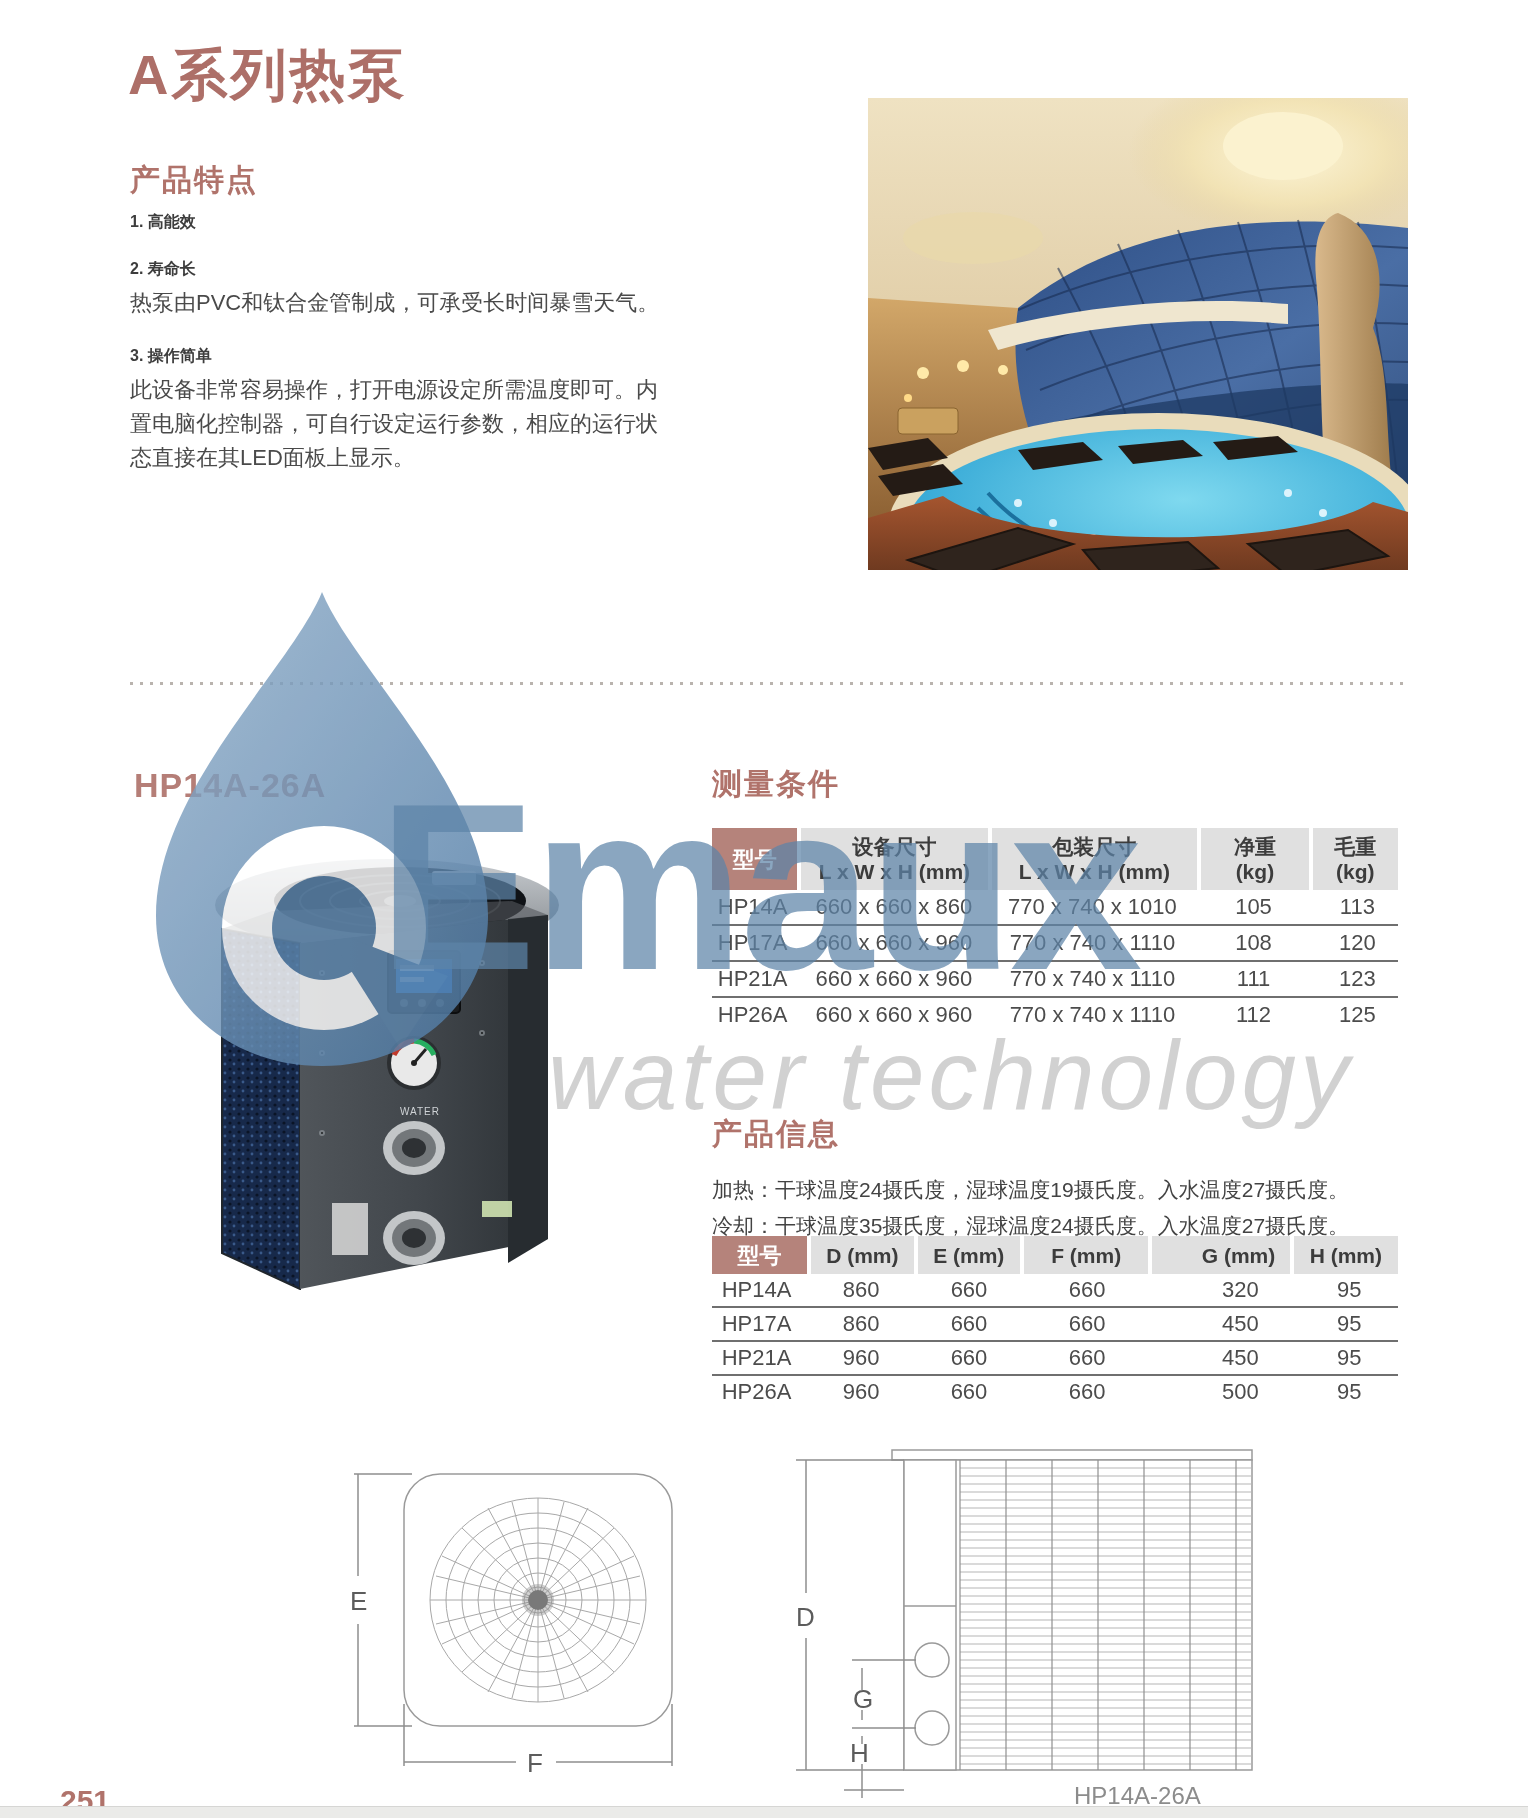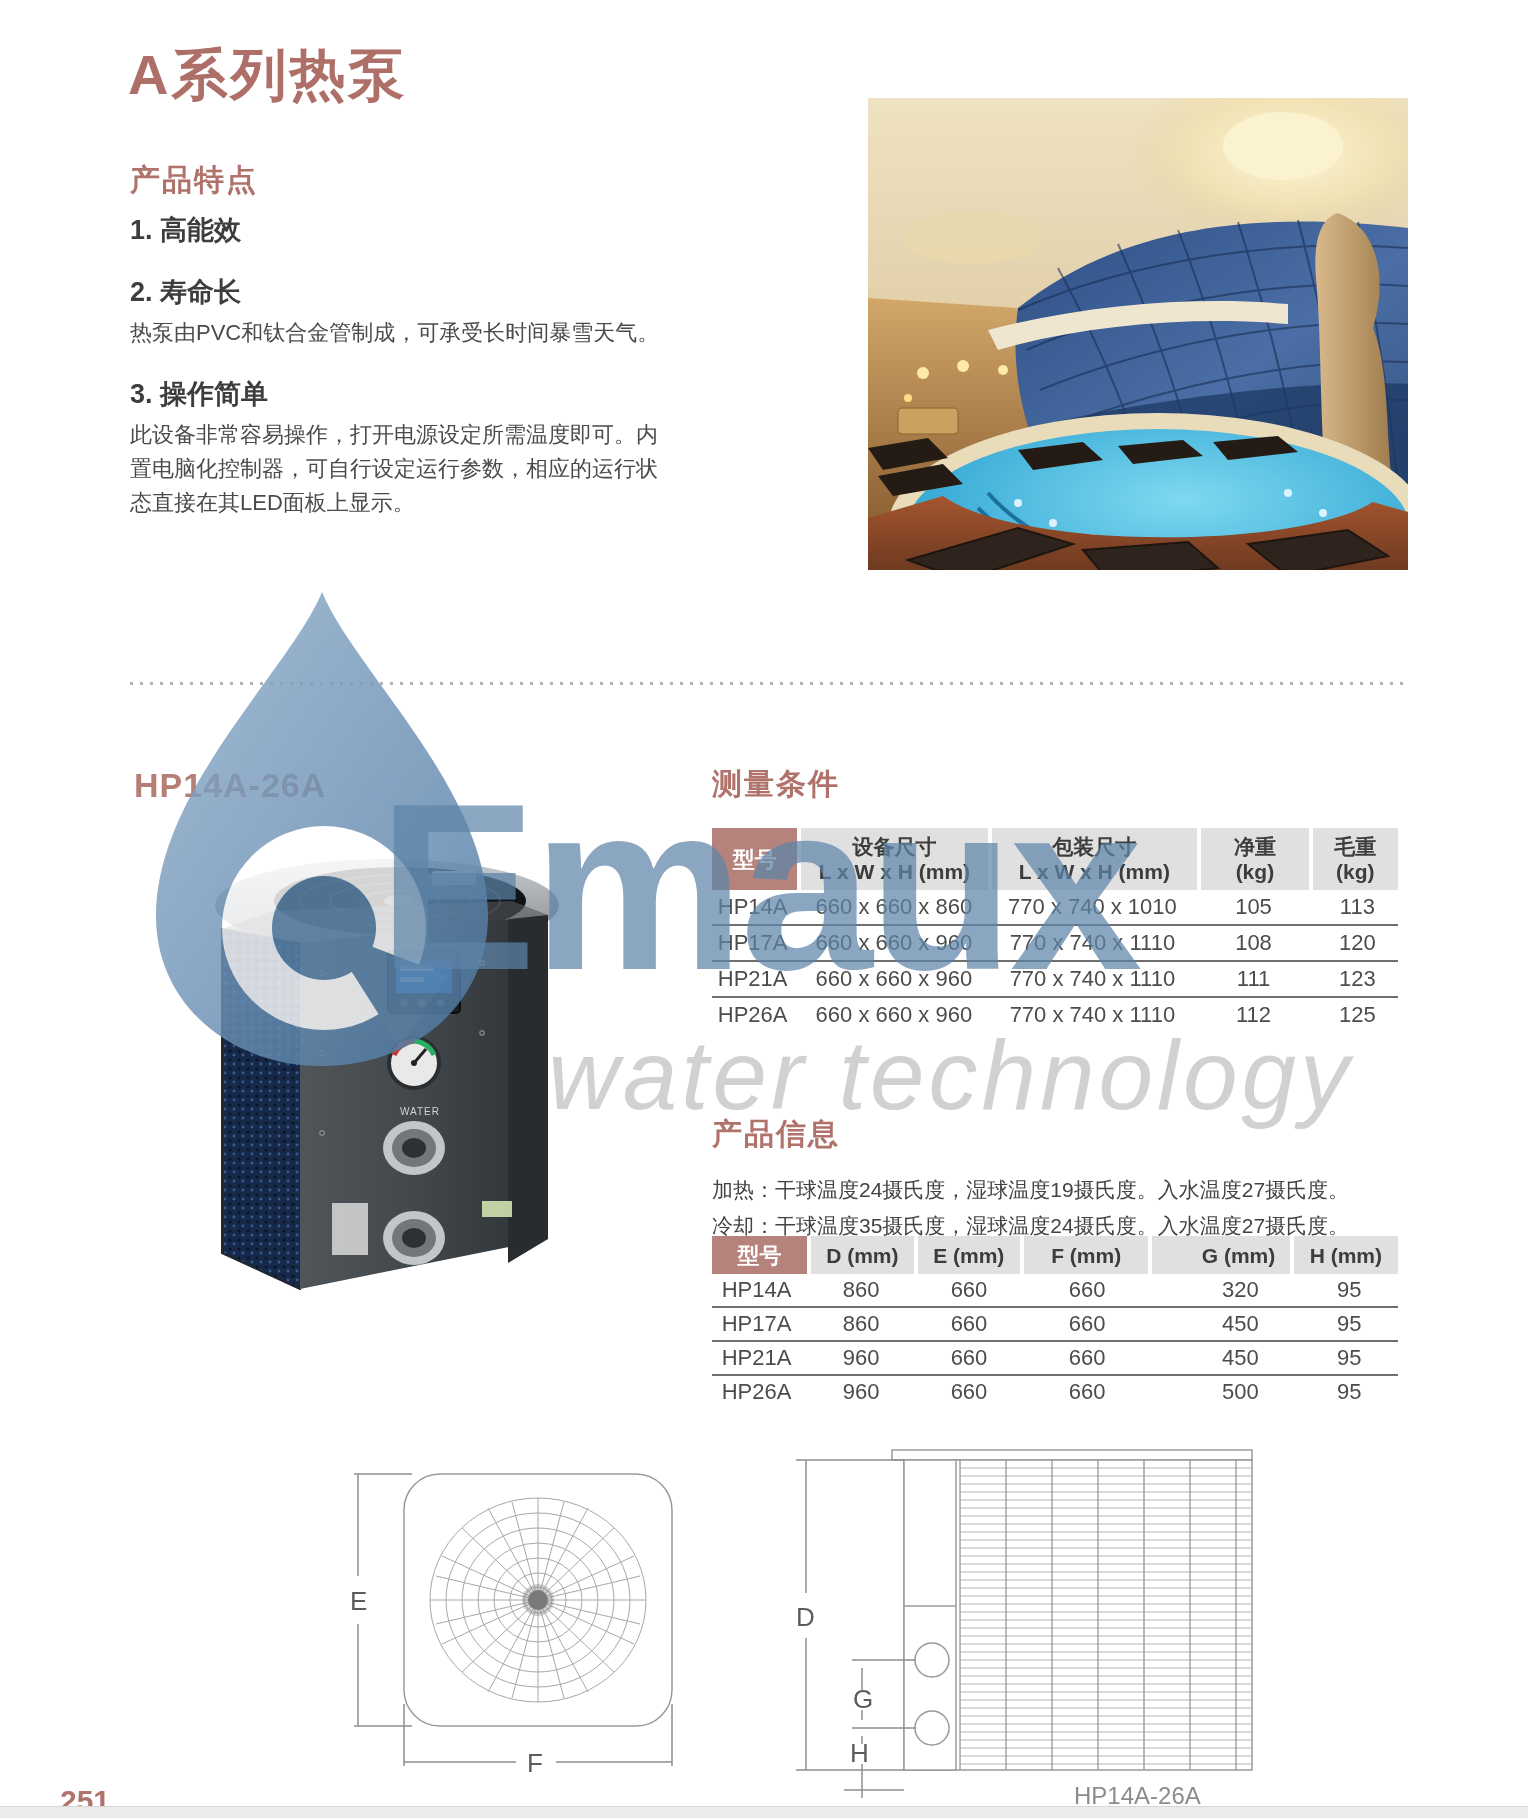--- a/index.html
+++ b/index.html
@@ -9,21 +9,21 @@
   }
   .abs{position:absolute;}
   
   .doc-title{left:128px;top:38px;font-size:56px;font-weight:bold;color:#ad6f68;letter-spacing:3px;}
   .sec-heading{font-size:30px;font-weight:bold;color:#b0736b;letter-spacing:2px;}
   .h-features{left:130px;top:160px;}
   .h-measure{left:712px;top:764px;}
   .h-info{left:712px;top:1114px;}
   
   .features{left:130px;top:212px;width:540px;}
-  .feat-title{font-size:27px;font-weight:bold;color:#3d3d3d;margin:26px 0 6px 0;}
+  .feat-title{font-size:16px;font-weight:bold;color:#3d3d3d;margin:26px 0 6px 0;}
   .feat-title:first-child{margin-top:0;}
   .feat-body{font-size:22px;line-height:34px;color:#4a4a4a;}
   
   .dotted{left:130px;top:682px;width:1276px;height:3px;
     background:repeating-linear-gradient(90deg,#b9b3ae 0 3px,transparent 3px 10px);}
   
   .model-label{left:134px;top:766px;font-size:34px;font-weight:bold;color:#b57e77;letter-spacing:1px;}
   
   .pool-photo{left:868px;top:98px;width:540px;height:472px;}
   

